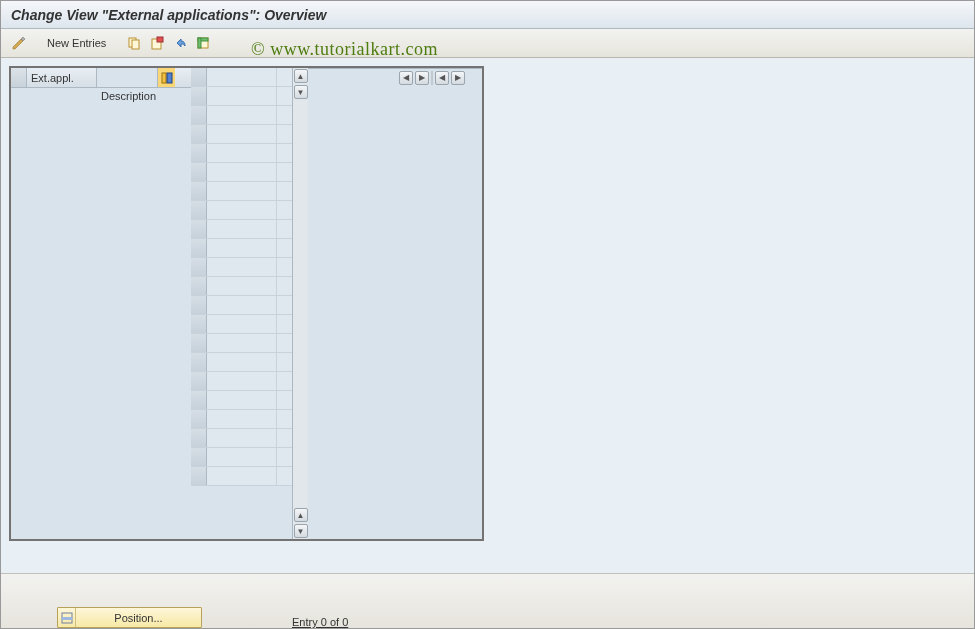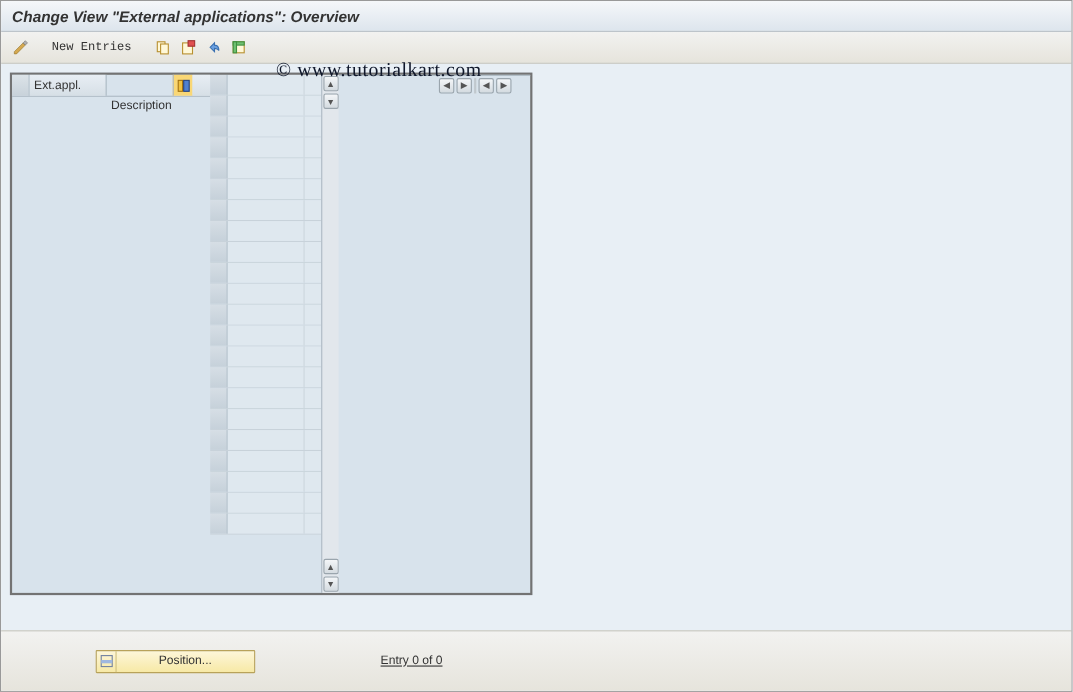--- a/index.html
+++ b/index.html
@@ -3,21 +3,21 @@
   <meta charset="utf-8">
   <style>
     * { margin: 0; padding: 0; box-sizing: border-box; font-family: Arial, sans-serif; font-size: 11px; }
     body { width: 975px; height: 629px; background: #fff; border: 1px solid #999; position: relative; overflow: hidden; }
     
     .title-bar { background: linear-gradient(to bottom, #f5f7fa 0%, #dde5ed 100%); height: 28px; display: flex; align-items: center; padding-left: 10px; border-bottom: 1px solid #b0b8c0; }
     .title-bar span { font-weight: bold; font-style: italic; font-size: 14px; color: #333; }
     
     .toolbar { background: linear-gradient(to bottom, #f2f2f0 0%, #e6e4dc 100%); height: 29px; display: flex; align-items: center; padding-left: 8px; border-bottom: 1px solid #b8b8b0; gap: 3px; }
     .tb-icon { width: 20px; height: 20px; display: flex; align-items: center; justify-content: center; cursor: pointer; border-radius: 2px; }
-    .new-entries { padding: 0 6px; cursor: pointer; height: 20px; display: flex; align-items: center; color: #333; font-family: Liberation Mono, monospace; }
+    .new-entries { padding: 0 6px; cursor: pointer; height: 20px; display: flex; align-items: center; color: #333; }
     .spacer-small { width: 6px; }
     
     .content-area { background: #e8eff5; padding: 8px; height: 515px; display: flex; }
     
     .grid-wrap { background: #e8eff5; }
     .grid-container { border: 2px solid #737373; width: 475px; height: 475px; background: #d8e3ec; position: relative; display: flex; flex-direction: row; }
     
     .grid-header-row { display: flex; height: 20px; border-bottom: 1px solid #acb8c2; flex-shrink: 0; }
     .h-rowsel { width: 16px; background: linear-gradient(#dce3e8,#c8d2da); border-right: 1px solid #acb8c2; }
     .h-cell { background: linear-gradient(#e8eef4,#d6dfe6); border-right: 1px solid #acb8c2; display: flex; align-items: center; padding-left: 4px; color: #333; position: relative; }
@@ -36,27 +36,27 @@
     .vscroll-area { width:16px; background:#e2e7ec; border-left:1px solid #acb8c2; display:flex; flex-direction:column; align-items:center; }
     .vbtn { width:14px; height:14px; background:linear-gradient(#f4f6f8,#d4dbe0); border:1px solid #9aa5ad; border-radius:2px; display:flex; align-items:center; justify-content:center; margin:1px 0; cursor:pointer; font-size:8px; color:#555; }
     .vfill { flex:1; }
     
     .hscroll-row { height:18px; display:flex; align-items:center; border-top:1px solid #acb8c2; flex-shrink: 0; }
     .hs-pad { width: 90px; }
     .hbtn { width:14px; height:14px; background:linear-gradient(#f4f6f8,#d4dbe0); border:1px solid #9aa5ad; border-radius:2px; display:flex; align-items:center; justify-content:center; margin:0 1px; cursor:pointer; font-size:8px; color:#555; }
     .htrack { flex:1; height:14px; background:#e2e7ec; border:1px solid #c0c8ce; margin:0 1px; }
     .hs-end { width:16px; }
     
-    .footer-bar { height: 55px; background: linear-gradient(to bottom, #f2f2f0 0%, #e6e4dc 100%); border-top:1px solid #c0c0b8; display:flex; align-items:center; padding-left: 86px; gap: 114px; }
+    .footer-bar { height: 55px; background: linear-gradient(to bottom, #f2f2f0 0%, #e6e4dc 100%); border-top:1px solid #c0c0b8; display:flex; align-items:flex-end; padding-left: 56px; gap: 90px; }
     .position-btn { width:145px; height:21px; background: linear-gradient(to bottom, #fdf6d9 0%, #f7e9a6 100%); border:1px solid #b8a25a; display:flex; align-items:center; cursor:pointer; border-radius:1px; }
     .position-btn .pb-icon { width:18px; height:19px; border-right:1px solid #d0c080; display:flex; align-items:center; justify-content:center; }
     .position-btn .pb-label { flex:1; text-align:center; color:#333; }
     .entry-text { color:#333;text-decoration:underline; }
     
-    .watermark { position:absolute; top:52px; left:250px; color:#0f172a; font-size:18px; font-family: Georgia, serif; pointer-events:none; z-index:100; font-weight: normal; letter-spacing: 0.5px; }
+    .watermark { position:absolute; top:38px; left:250px; color:#4d7c0f; font-size:18px; font-family: Georgia, serif; pointer-events:none; z-index:100; font-weight: normal; letter-spacing: 0.5px; }
   </style>
 </head>
 <body>
 
 <div class="title-bar">
   <span>Change View "External applications": Overview</span>
 </div>
 
 <div class="toolbar">
   <div class="tb-icon">

